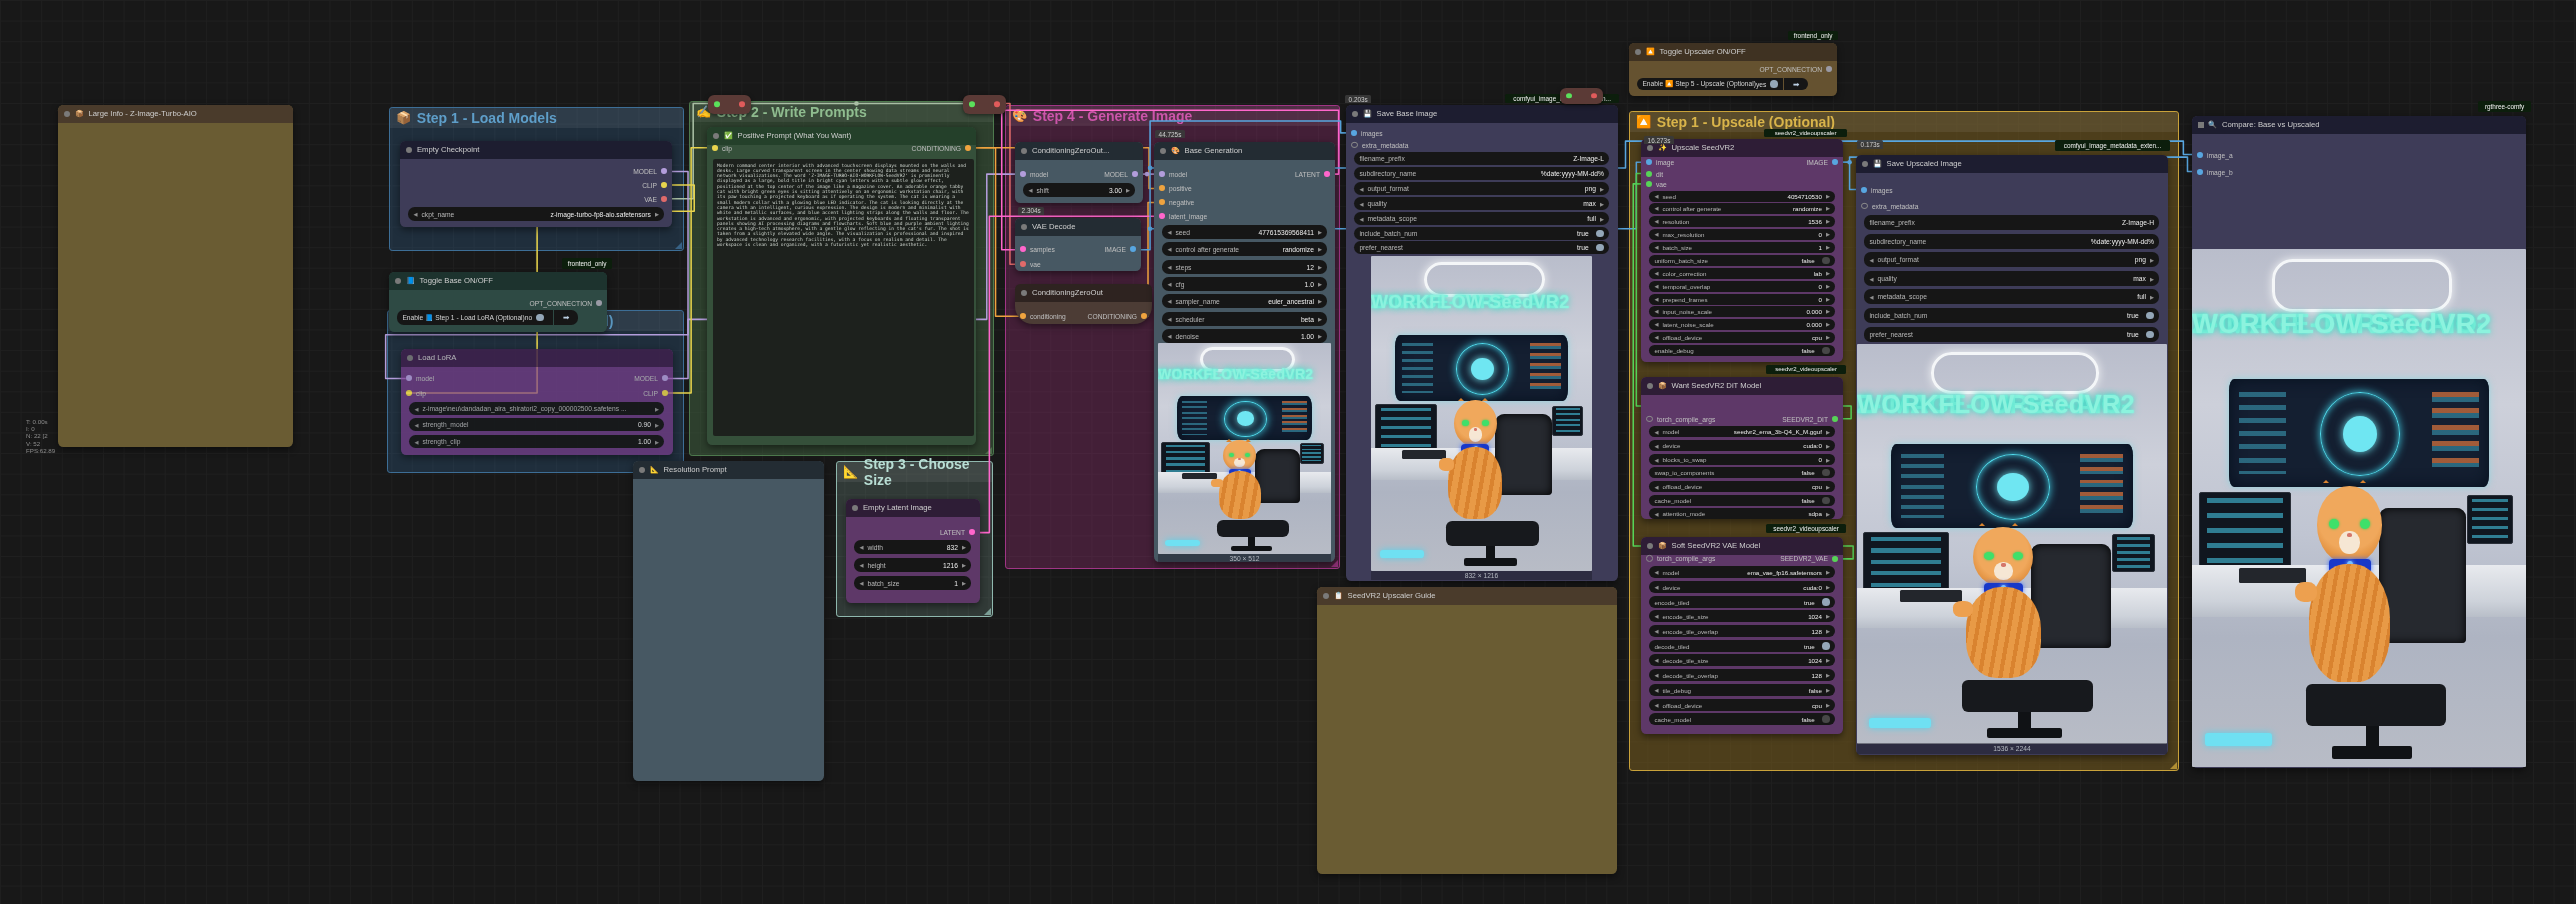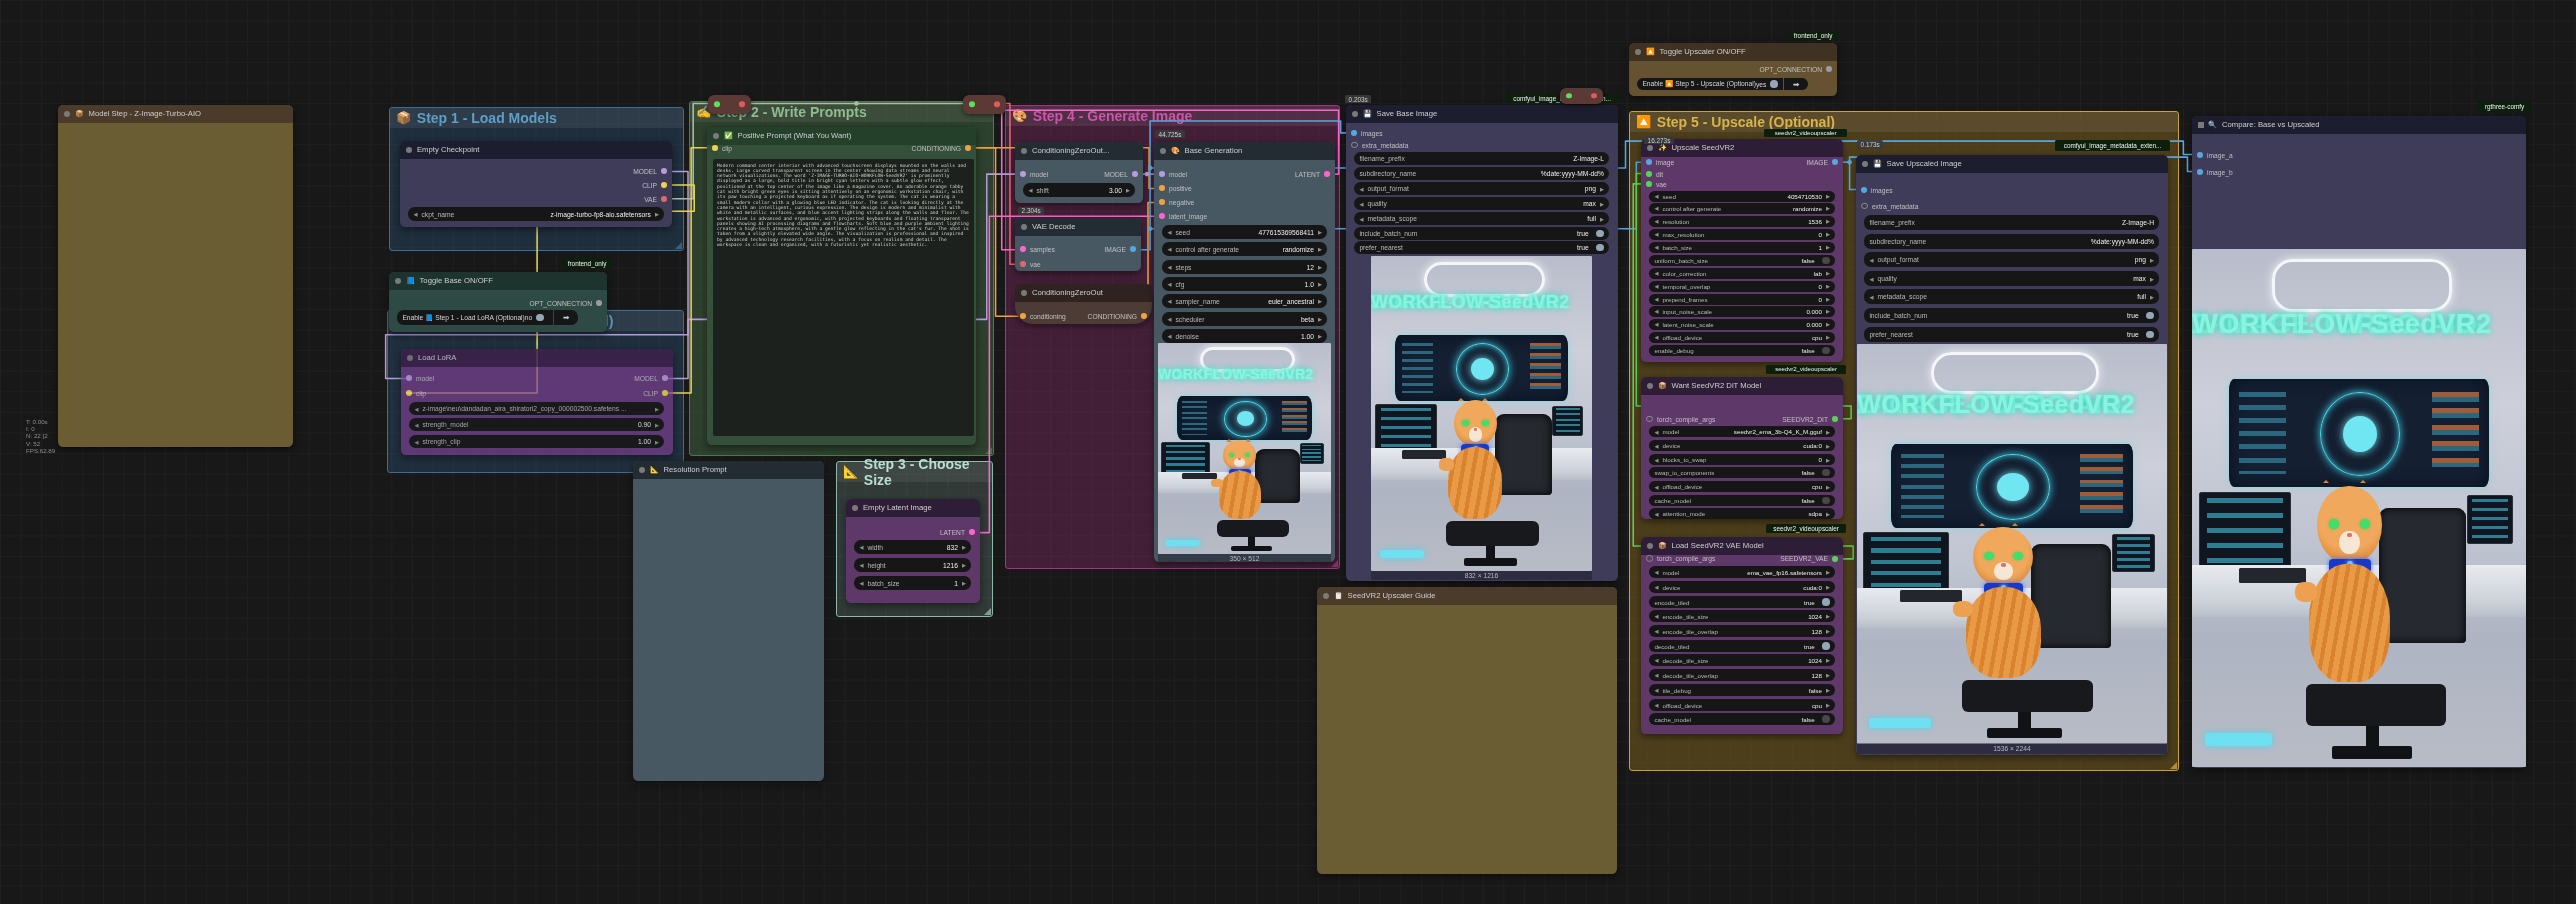--- a/index.html
+++ b/index.html
@@ -150,29 +150,29 @@
       <div class="group g-magenta" style="left: 1005px; top: 105px; width: 335px; height: 464px;">
         <div class="gtitle">
           <span class="gi">🎨</span>
           <span>Step 4 - Generate Image</span>
         </div>
         <div class="gresize" style="border-color: transparent transparent rgb(160, 53, 133);"></div>
       </div>
       <div class="group g-gold" style="left: 1629px; top: 111px; width: 550px; height: 660px;">
         <div class="gtitle">
           <span class="gi">🔼</span>
-          <span>Step 5 - Upscale (Optional)</span>
+          <span>Step 1 - Upscale (Optional)</span>
         </div>
         <div class="gresize" style="border-color: transparent transparent rgb(201, 162, 58);"></div>
       </div>
       <div class="node n-note" style="left: 58px; top: 105px; width: 235px; height: 342px;">
         <div class="nhead">
           <div class="ndot"></div>
           <span class="nico">📦</span>
-          <span>Model Step - Z-Image-Turbo-AIO</span>
+          <span>Large Info - Z-Image-Turbo-AIO</span>
         </div>
       </div>
       <div class="node n-navy" style="left: 400px; top: 141px; width: 272px; height: 86px;">
         <div class="nhead">
           <div class="ndot"></div>
           <span>Empty Checkpoint</span>
         </div>
         <div class="port" style="right: 5.2px; top: 30px; flex-direction: row-reverse;">
           <div class="pdot" style="background: rgb(179, 157, 219);"></div>
           <span>MODEL</span>
@@ -716,21 +716,21 @@
           <span class="arr">◀</span>
           <span>attention_mode</span>
           <span class="wval">sdpa</span>
           <span class="arr">▶</span>
         </div>
       </div>
       <div class="node n-purple" style="left: 1641px; top: 537px; width: 202px; height: 197px;">
         <div class="nhead">
           <div class="ndot"></div>
           <span class="nico">📦</span>
-          <span>Load SeedVR2 VAE Model</span>
+          <span>Soft SeedVR2 VAE Model</span>
         </div>
         <div class="port" style="left: 5.2px; top: 21.6px;">
           <div class="pring"></div>
           <span>torch_compile_args</span>
         </div>
         <div class="port" style="right: 5.2px; top: 21.6px; flex-direction: row-reverse;">
           <div class="pdot" style="background: rgb(87, 211, 87);"></div>
           <span>SEEDVR2_VAE</span>
         </div>
         <div class="widget" style="left: 8.2px; top: 29px; width: 186px; height: 12px; font-size: 6.2px;">

